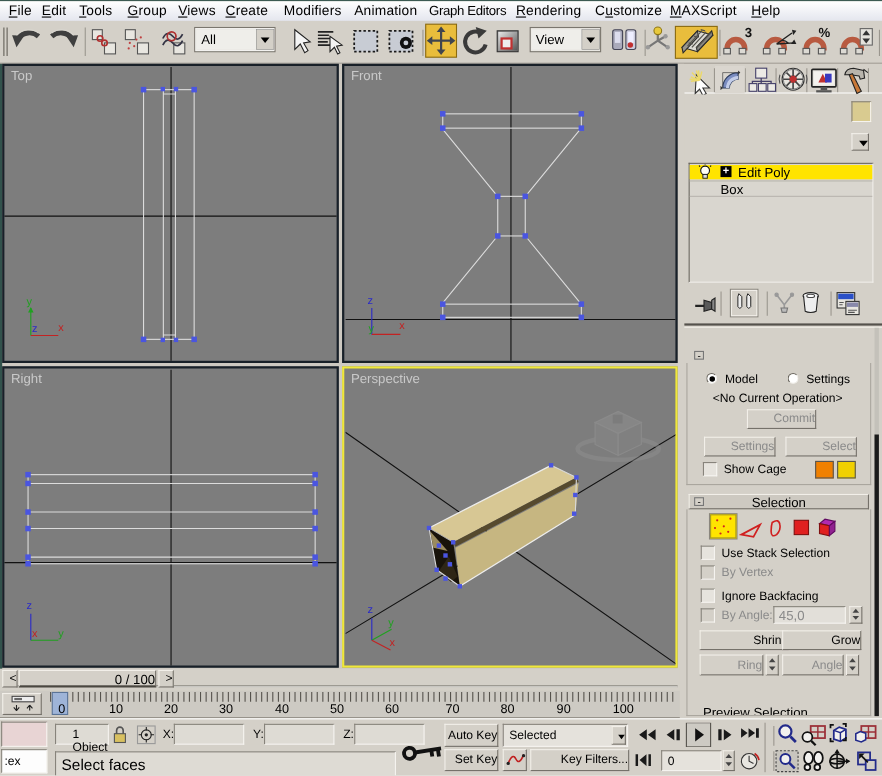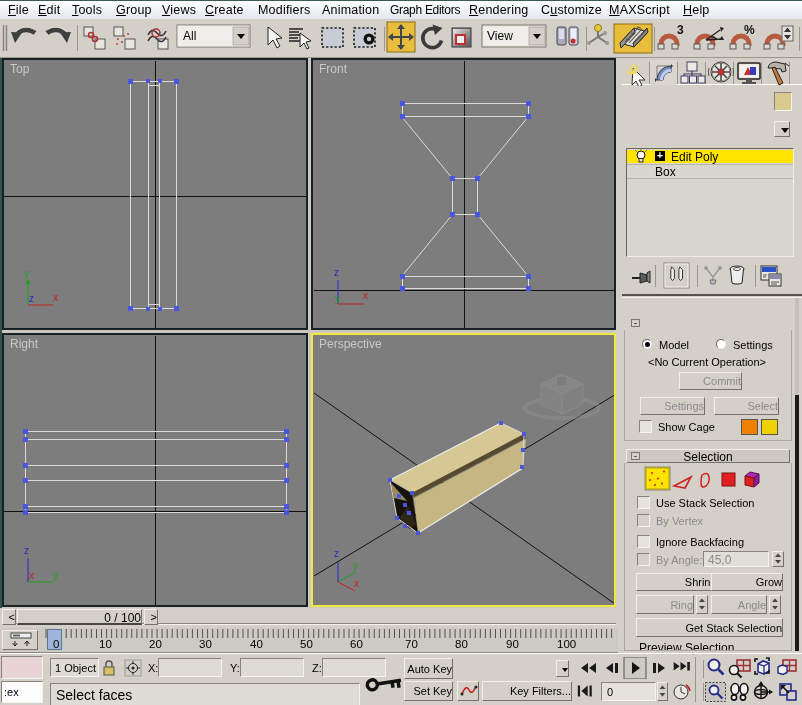--- a/index.html
+++ b/index.html
@@ -520,31 +520,30 @@
 <div class="abs btn dis" style="left:14px;top:537px;width:58px;height:19px;padding-top:3px">Ring</div>
 <div class="sp" style="left:74px;top:537px;height:19px"><svg width="10" height="17">
           <path d="M2 6 l6 0 -3 -3.5z" fill="#444"></path>
           <path d="M2 10 l6 0 -3 3.5z" fill="#444"></path>
         </svg></div>
 <div class="abs btn dis" style="left:89px;top:537px;width:56px;height:19px;padding-top:3px">Angle</div>
 <div class="sp" style="left:147px;top:537px;height:19px"><svg width="10" height="17">
           <path d="M2 6 l6 0 -3 -3.5z" fill="#444"></path>
           <path d="M2 10 l6 0 -3 3.5z" fill="#444"></path>
         </svg></div>
-<div class="abs btn" style="left:14px;top:560px;width:147px;height:19px;padding-top:3px">Get Stack Selection</div>
 <div class="abs" style="left:17px;top:583px;width:120px;height:9px;overflow:hidden"><span style="font-size:12px;color:#000">Preview Selection</span></div>
 
 <div class="abs" style="left:173px;top:240px;width:4px;height:353px;background:#c4c1ba"></div>
 <div class="abs" style="left:173px;top:337px;width:4px;height:256px;background:#1a1a1a"></div>
 </div>
 
 <div class="abs" id="statusbar" style="left:0;top:653px;width:802px;height:52px;background:#d4d0c8;border-top:1px solid #fff">
 <div class="abs sunk" style="left:1px;top:2px;width:42px;height:23px;background:#e8d4d4"></div>
 <div class="abs sunk" style="left:1px;top:27px;width:42px;height:22px;background:#fdfdfd;font-size:11px;padding:4px 0 0 2px">:ex</div>
-<div class="abs sunk" style="left:50px;top:4px;width:49px;height:19px;font-size:11px;padding:3px 0 0 4px;background:#dedbd4">1 Object</div>
+<div class="abs sunk" style="left:50px;top:4px;width:49px;height:19px;font-size:11px;padding:3px 0 0 15px;background:#dedbd4">1 Object</div>
 <svg width="44" height="22" style="position:absolute;left:101px;top:4px">
         <rect x="3" y="9" width="10" height="8" fill="#d8c060" stroke="#555"></rect>
         <path d="M5 9 v-3 a3 3 0 0 1 6 0 v3" fill="none" stroke="#555" stroke-width="1.5"></path>
         <g transform="translate(24,0)">
           <rect x="0" y="2" width="16" height="16" fill="#d4d0c8" stroke="#999"></rect>
           <circle cx="8" cy="10" r="4.5" fill="none" stroke="#222"></circle>
           <circle cx="8" cy="10" r="1.5" fill="#222"></circle>
           <path d="M8 3v3M8 14v3M1 10h3M12 10h3" stroke="#222"></path>
         </g>
       </svg>
@@ -557,20 +556,21 @@
 <div class="abs sunk" style="left:50px;top:29px;width:310px;height:36px;font-size:14px;padding:3px 0 0 5px;background:#dedbd4">Select faces</div>
 <svg width="42" height="28" style="position:absolute;left:364px;top:14px">
         <g transform="rotate(-9 20 14)">
           <circle cx="8" cy="15" r="5" fill="none" stroke="#111" stroke-width="3.5"></circle>
           <path d="M13 15 h24" stroke="#111" stroke-width="3.5"></path>
           <path d="M28 16 v5M34 16 v6" stroke="#111" stroke-width="3.5"></path>
         </g>
       </svg>
 <div class="abs btn" style="left:404px;top:4px;width:49px;height:21px;font-size:11px;padding-top:4px">Auto Key</div>
 <div class="abs btn" style="left:404px;top:27px;width:49px;height:20px;font-size:11px;padding-top:3px">Set Key</div>
+<div class="abs sunk" style="left:457px;top:4px;width:114px;height:21px;background:#e5e2dc;font-size:11px;padding:4px 0 0 5px">Selected</div>
 <div class="abs btn" style="left:556px;top:6px;width:13px;height:17px"><span style="display:inline-block;width:0;height:0;border:3.5px solid transparent;border-top:4.5px solid #000;margin-top:7px"></span></div>
 <div class="abs btn" style="left:457px;top:27px;width:22px;height:20px"><svg width="18" height="16">
           <path d="M2 12 q4 -10 7 -4 t7 -4" fill="none" stroke="#c02020" stroke-width="1.5"></path>
           <circle cx="2" cy="12" r="1.5" fill="#222"></circle>
           <circle cx="16" cy="5" r="1.5" fill="#222"></circle>
         </svg></div>
 <div class="abs btn" style="left:482px;top:27px;width:90px;height:20px;font-size:11px;padding-top:3px">Key Filters...</div>
 <svg width="120" height="22" style="position:absolute;left:576px;top:3px">
 <g fill="#1a1a1a">
           <path d="M3 6v10M12 6 l-7 5 7 5z M20 6 l-7 5 7 5z" transform="translate(0,0)"></path>

